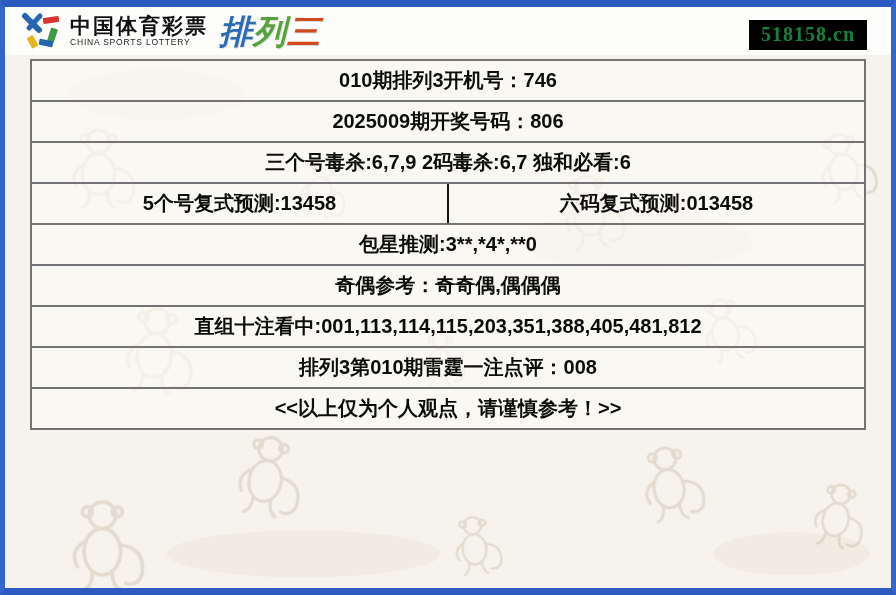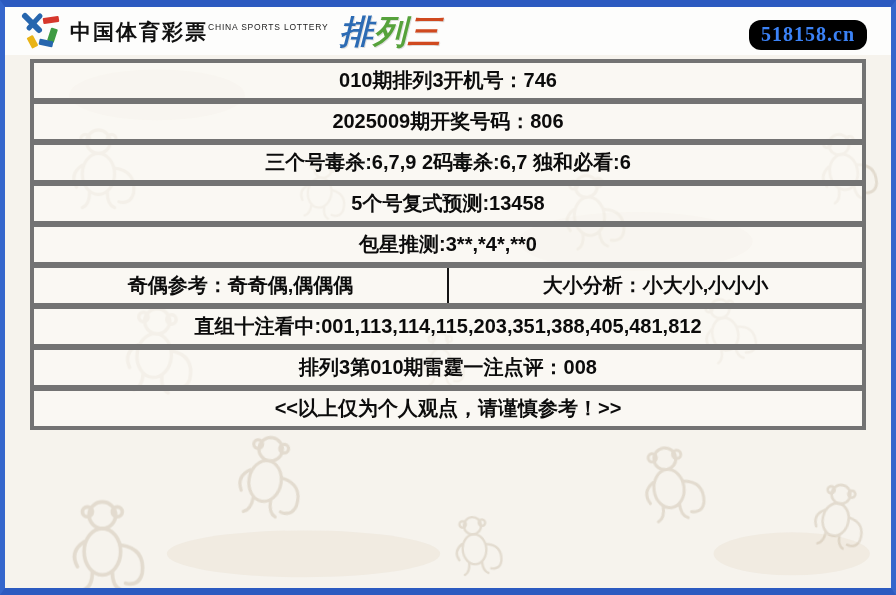--- a/index.html
+++ b/index.html
@@ -15,21 +15,21 @@
     border-bottom:7px solid #2c5ac0;
   }
   .bg-sketch { position:absolute; left:0; top:0; width:100%; height:100%; z-index:0; pointer-events:none; }
 
   .header {
     position:relative; z-index:2; height:48px; background:#fdfdfc;
     display:flex; align-items:center; padding:0 14px;
   }
   .logo { display:flex; align-items:center; gap:7px; }
   .logo-icon { width:44px; height:42px; }
-  .logo-text-block { display:flex; flex-direction:row; line-height:1; }
+  .logo-text-block { display:flex; flex-direction:column; line-height:1; }
   .logo-cn { font-size:21px; font-weight:bold; color:#111; letter-spacing:2px; }
   .logo-en { font-size:8.5px; font-weight:normal; color:#222; letter-spacing:0.8px; margin-top:2px; }
   .brand { display:flex; align-items:center; margin-left:4px; font-style:italic; font-weight:bold; font-size:33px; line-height:1; letter-spacing:1px; }
   .brand span { text-shadow:1px 1px 0 rgba(0,0,0,0.12); }
 
   .site-badge {
     position:absolute; right:24px; top:13px; z-index:3;
     background:#000; color:#ffff00;
     font-family:"Liberation Serif", serif; font-weight:bold; font-size:20px;
     padding:3px 12px 4px; letter-spacing:1px;
@@ -37,21 +37,21 @@
 
   .title {
     position:relative; z-index:2; height:56px;
     display:flex; align-items:center; justify-content:center;
     font-family:"Liberation Serif", serif; font-weight:600; font-size:37px;
     letter-spacing:-1px; white-space:nowrap;
   }
 
   .board { position:relative; z-index:2; width:836px; margin:4px auto 0; }
   .row {
-    height:43px; border:4px solid #737373; margin-top:-2px;
+    height:43px; border:2px solid #737373; margin-top:-2px;
     background:rgba(252,250,246,0.66);
     display:flex; align-items:stretch;
     font-weight:bold; font-size:20px; color:#0c0c0c; white-space:pre;
   }
   .row:first-child { margin-top:0; }
   .cell { flex:1; display:flex; align-items:center; justify-content:center; }
   .cell + .cell { border-left:2px solid #141414; }
 </style>
 </head>
 <body>
@@ -107,43 +107,43 @@
       <div class="logo-text-block">
         <span class="logo-cn">中国体育彩票</span>
         <span class="logo-en">CHINA SPORTS LOTTERY</span>
       </div>
       <div class="brand">
         <span style="color: rgb(44, 107, 180);">排</span>
         <span style="color: rgb(86, 162, 59);">列</span>
         <span style="color: rgb(208, 73, 31);">三</span>
       </div>
     </div>
-    <div class="site-badge" style="color: #3b82f6; background-color: rgb(0, 0, 0); border-radius: 12px;">518158.cn</div>
+    <div class="site-badge" style="color: #15803d; background-color: rgb(0, 0, 0);">518158.cn</div>
   </div>
 
 
   <div class="board">
     <div class="row">
       <div class="cell">010期排列3开机号：746</div>
     </div>
     <div class="row">
       <div class="cell">2025009期开奖号码：806</div>
     </div>
     <div class="row">
       <div class="cell">三个号毒杀:6,7,9 2码毒杀:6,7 独和必看:6</div>
     </div>
     <div class="row">
       <div class="cell">5个号复式预测:13458</div>
+      <div class="cell">六码复式预测:013458</div>
     </div>
     <div class="row">
       <div class="cell">包星推测:3**,*4*,**0</div>
     </div>
     <div class="row">
       <div class="cell">奇偶参考：奇奇偶,偶偶偶</div>
-      <div class="cell">大小分析：小大小,小小小</div>
     </div>
     <div class="row">
       <div class="cell">直组十注看中:001,113,114,115,203,351,388,405,481,812</div>
     </div>
     <div class="row">
       <div class="cell">排列3第010期雷霆一注点评：008</div>
     </div>
     <div class="row">
       <div class="cell">&lt;&lt;以上仅为个人观点，请谨慎参考！&gt;&gt;</div>
     </div>

